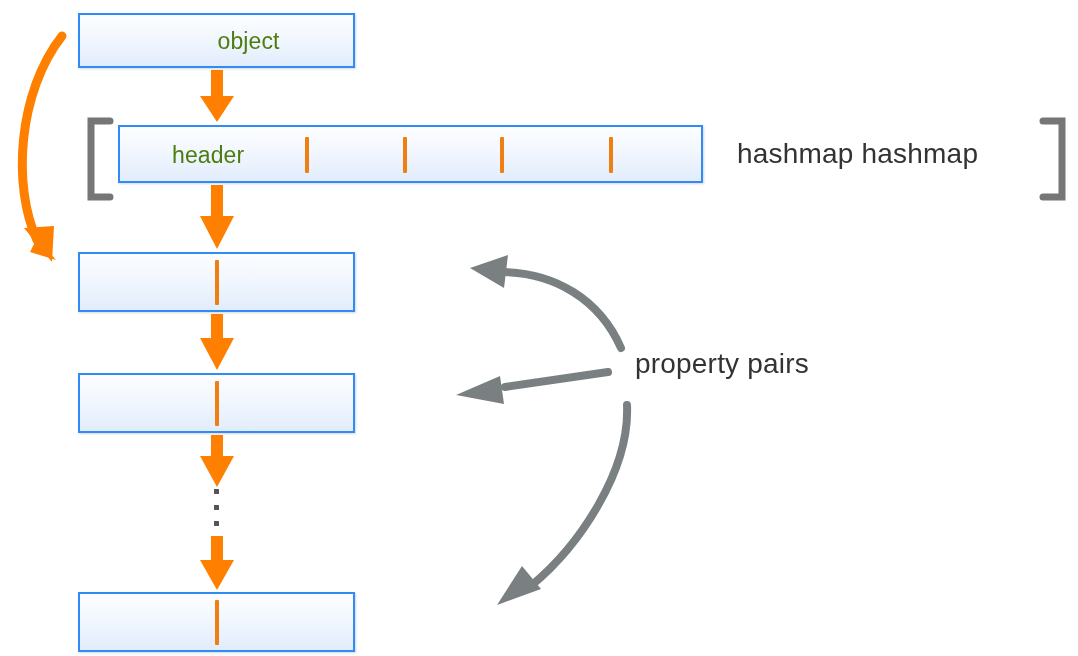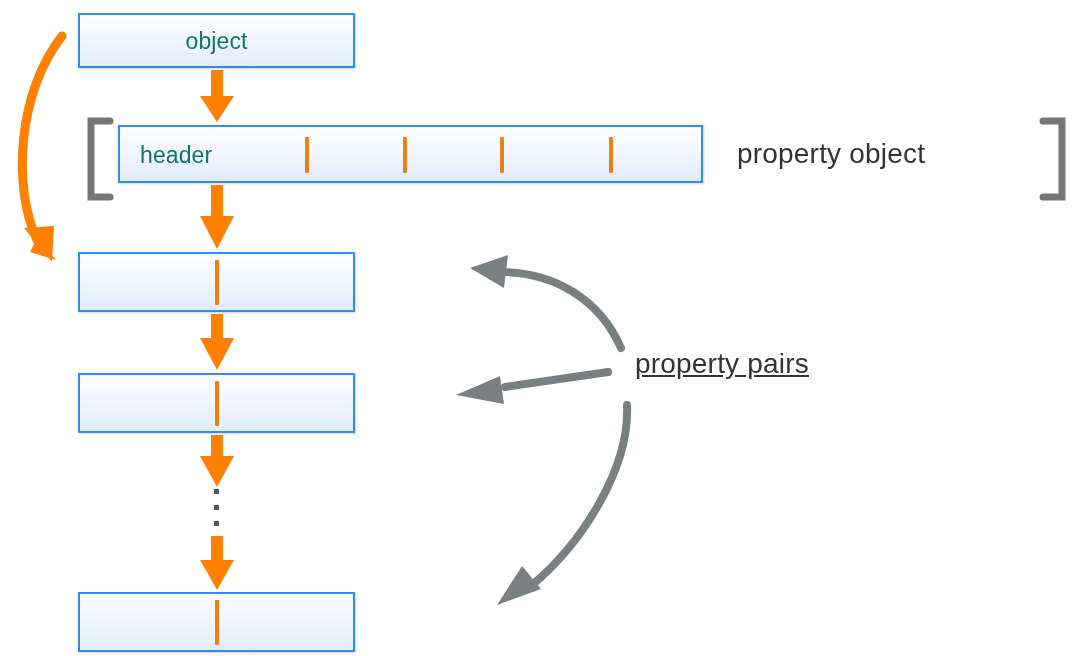--- a/index.html
+++ b/index.html
@@ -20,23 +20,24 @@
   .box {
     position: absolute;
     box-sizing: border-box;
     border: 2px solid #2f8bf5;
     background: linear-gradient(to bottom, #fcfdff 0%, #f2f7fe 45%, #e1ecfc 100%);
     box-shadow: 1px 1px 2px rgba(0,0,0,0.16);
   }
   .box-label {
     position: absolute;
     font-size: 23px;
-    color: #0f766e;
+    color: #4d7c0f;
     white-space: nowrap;
     letter-spacing: 0.1px;
+    padding-left: 32px;
   }
   .tick {
     position: absolute;
     width: 4px;
     background: #f07f13;
     border-radius: 1px;
   }
   .arrow-svg {
     position: absolute;
     top: 0;
@@ -140,17 +141,17 @@
   <div class="tick" style="left:609px; top:137px; height:36px;"></div>
 
   <div class="tick" style="left:215px; top:260px; height:45px;"></div>
   <div class="tick" style="left:215px; top:381px; height:45px;"></div>
   <div class="tick" style="left:215px; top:600px; height:45px;"></div>
 
   <div class="dot" style="left:214px; top:489px;"></div>
   <div class="dot" style="left:214px; top:505px;"></div>
   <div class="dot" style="left:214px; top:521px;"></div>
 
-  <div class="caption" style="left:737px; top:138px;">property object</div>
+  <div class="caption" style="left:737px; top:138px;">hashmap hashmap</div>
 
-  <div class="caption" style="left:635px; top:348px;text-decoration:underline;">property pairs</div>
+  <div class="caption" style="left:635px; top:348px;">property pairs</div>
 
 </div>
 
 </body></html>

